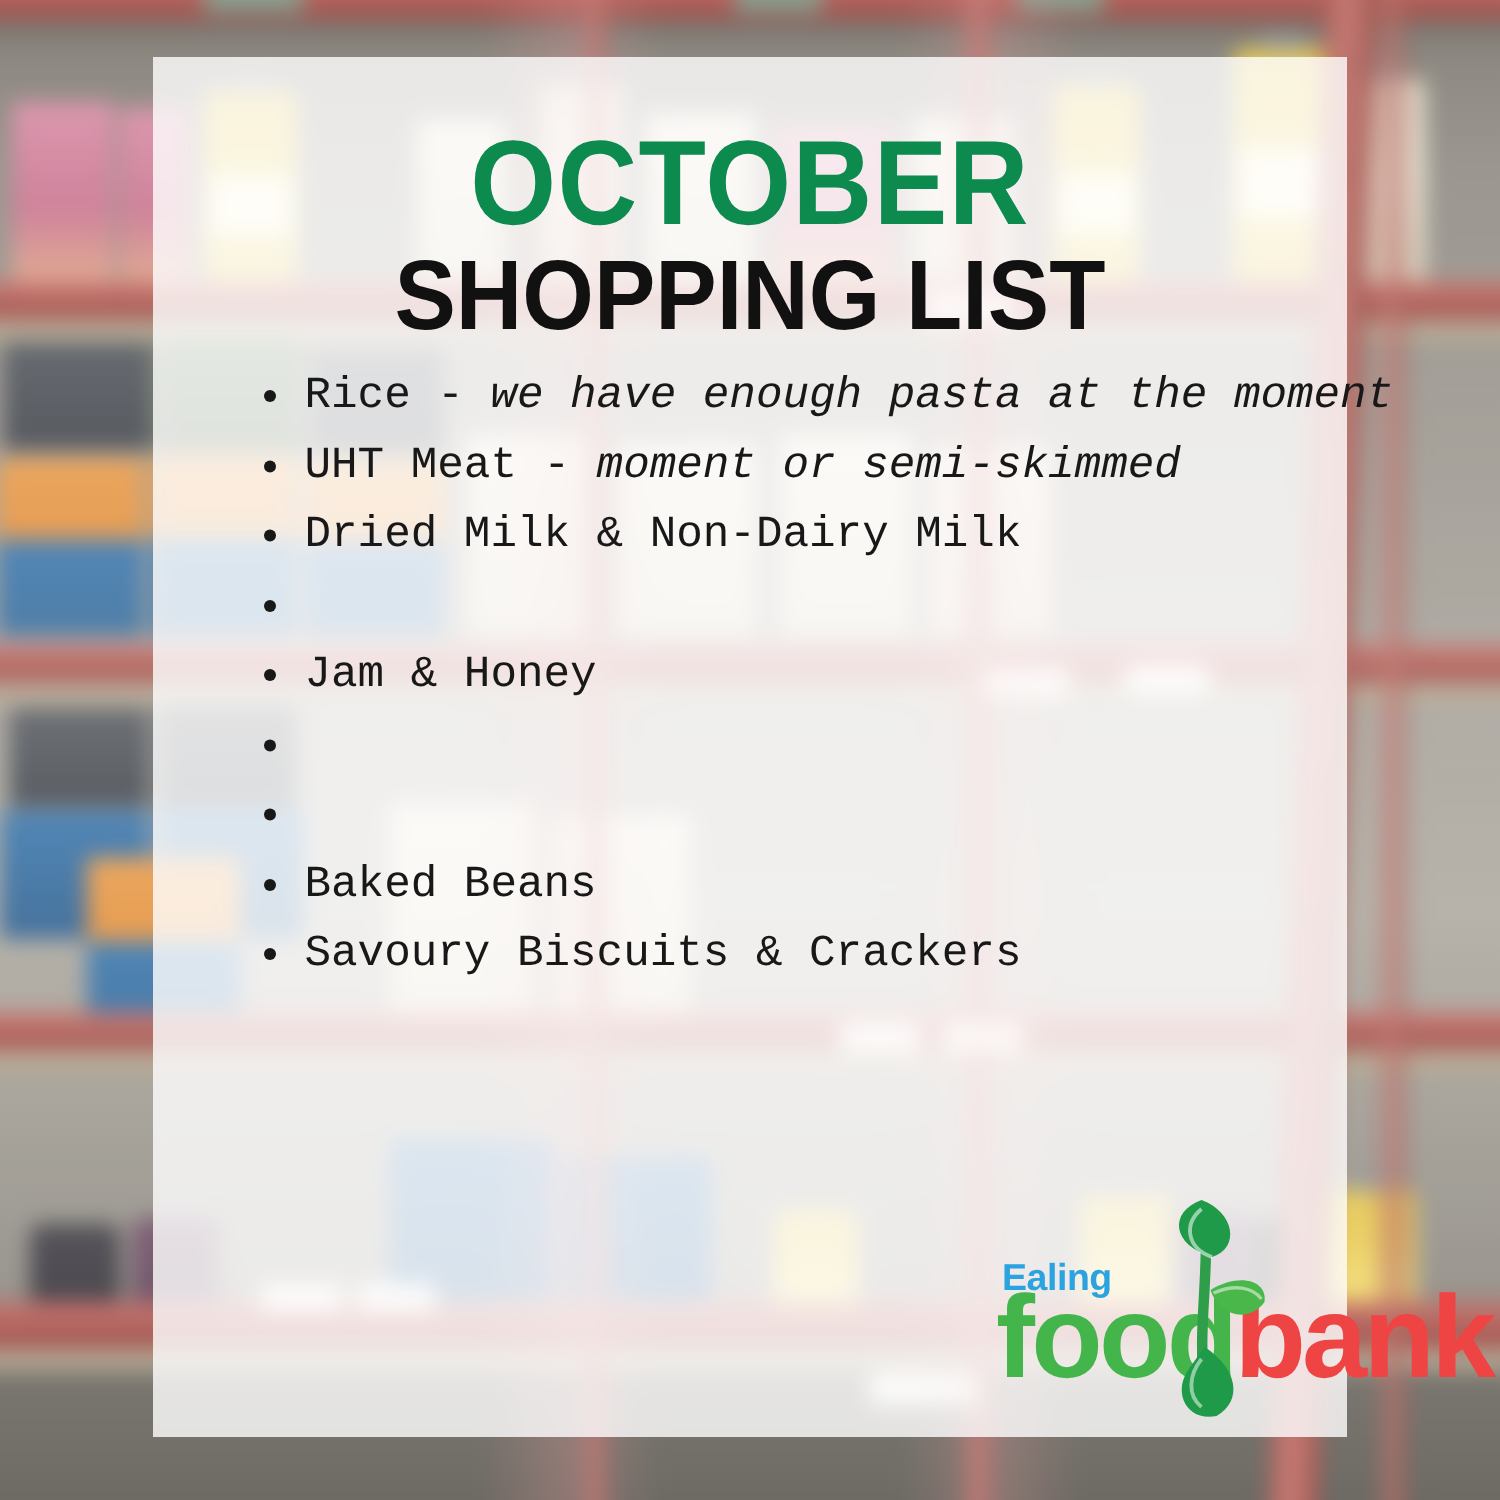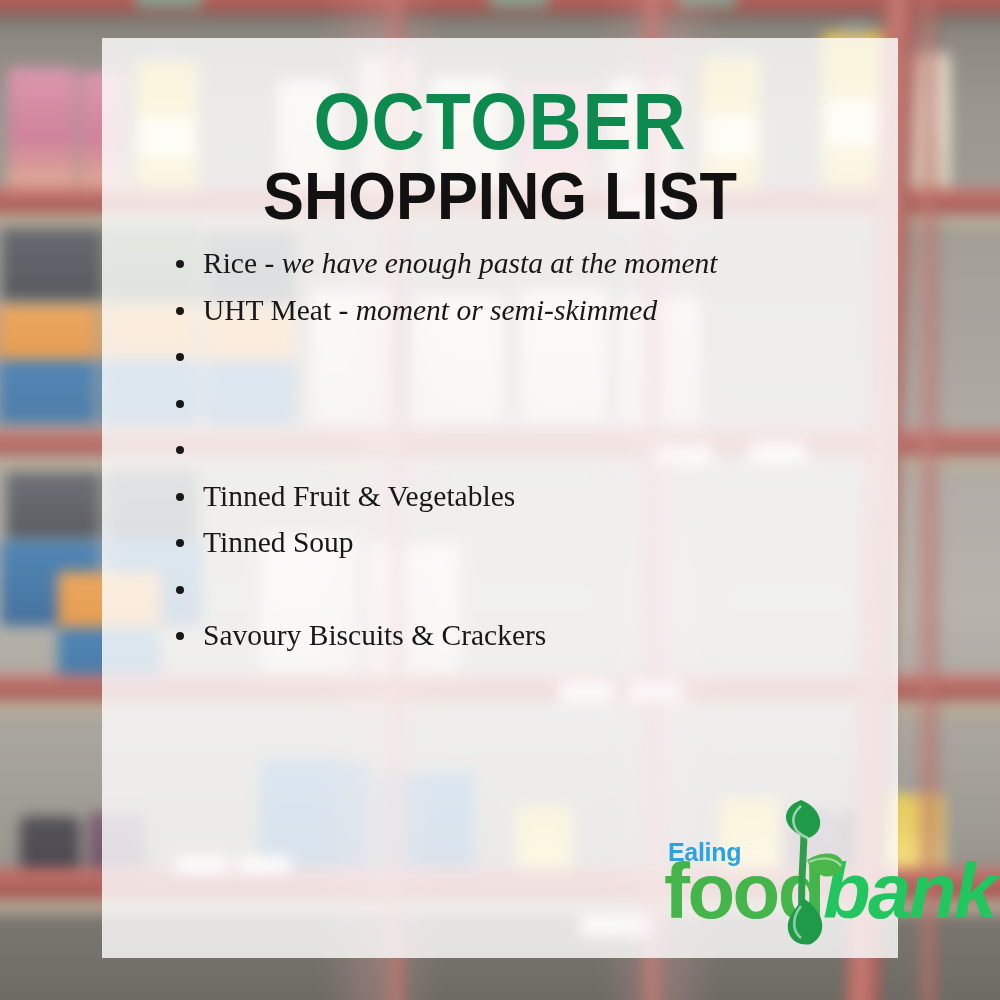--- a/index.html
+++ b/index.html
@@ -200,21 +200,21 @@
     top: 205px;
     width: 700px;
     margin: 0;
     padding: 0;
     list-style: none;
   }
   .list li {
     position: relative;
     height: 46.5px;
     padding-left: 31px;
-    font-family: Liberation Serif, serif;
+    font-family: Liberation Mono, monospace;
     font-size: 29.5px;
     line-height: 40px;
     color: #181818;
     white-space: nowrap;
   }
   .list li .bullet {
     position: absolute;
     left: 4px;
     top: 17px;
     width: 8px;
@@ -248,21 +248,21 @@
     position: absolute;
     left: 92px;
     top: 58px;
     font-family: "Liberation Sans", sans-serif;
     font-weight: bold;
     font-size: 78px;
     line-height: 78px;
     letter-spacing: -2.5px;
   }
   .logo-wordmark .w-food { color: #43b54a; }
-  .logo-wordmark .w-bank { color: #22c55e; font-style: italic; }
+  .logo-wordmark .w-bank { color: #ef4444; }
   .logo-plant {
     position: absolute;
     left: 175px;
     top: 0px;
     width: 120px;
     height: 160px;
   }
 </style>
 </head>
 <body>
@@ -381,26 +381,26 @@
   <div class="panel"></div>
 
   <div class="content">
 
     <div class="title-month">OCTOBER</div>
     <div class="title-sub">SHOPPING LIST</div>
 
     <ul class="list" id="shopping-list">
         <li><span class="bullet"></span><span>Rice - </span><span class="note">we have enough pasta at the moment</span></li>
         <li><span class="bullet"></span><span>UHT Meat - </span><span class="note">moment or semi-skimmed</span></li>
+        <li><span class="bullet"></span><span>Dried Milk &amp; Non-Dairy Milk</span></li>
+        <li><span class="bullet"></span></li>
+        <li><span class="bullet"></span><span>Jam &amp; Honey</span></li>
         <li><span class="bullet"></span></li>
         <li><span class="bullet"></span></li>
-        <li><span class="bullet"></span></li>
-        <li><span class="bullet"></span><span>Tinned Fruit &amp; Vegetables</span></li>
-        <li><span class="bullet"></span><span>Tinned Soup</span></li>
-        <li><span class="bullet"></span></li>
+        <li><span class="bullet"></span><span>Baked Beans</span></li>
         <li><span class="bullet"></span><span>Savoury Biscuits &amp; Crackers</span></li>
       </ul>
 
     <div class="logo">
       <div class="logo-ealing">Ealing</div>
       <div class="logo-wordmark"><span class="w-food">food</span><span class="w-bank">bank</span></div>
       <svg class="logo-plant" viewBox="0 0 120 160">
 
         <path d="M57 34 C57 70, 52 96, 56 132" stroke="#2e9e4a" stroke-width="7" fill="none" stroke-linecap="round"></path>
 

